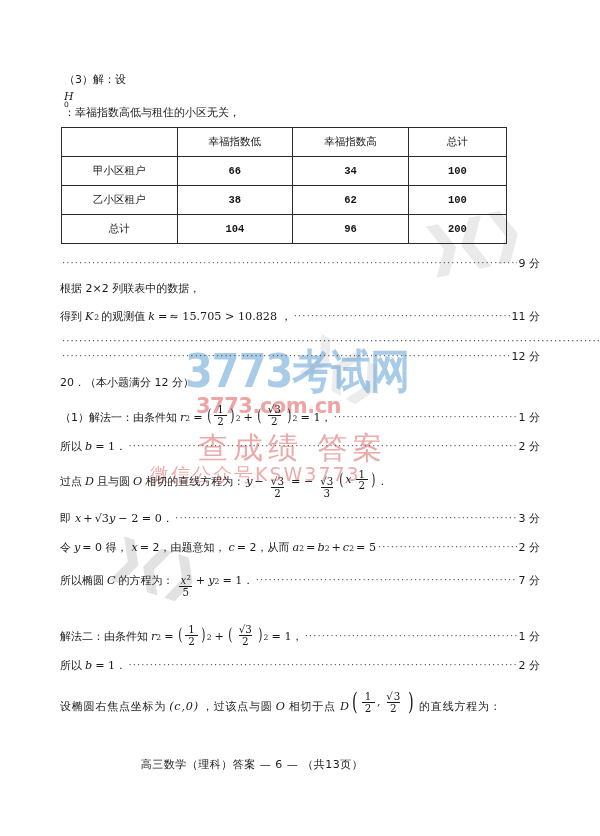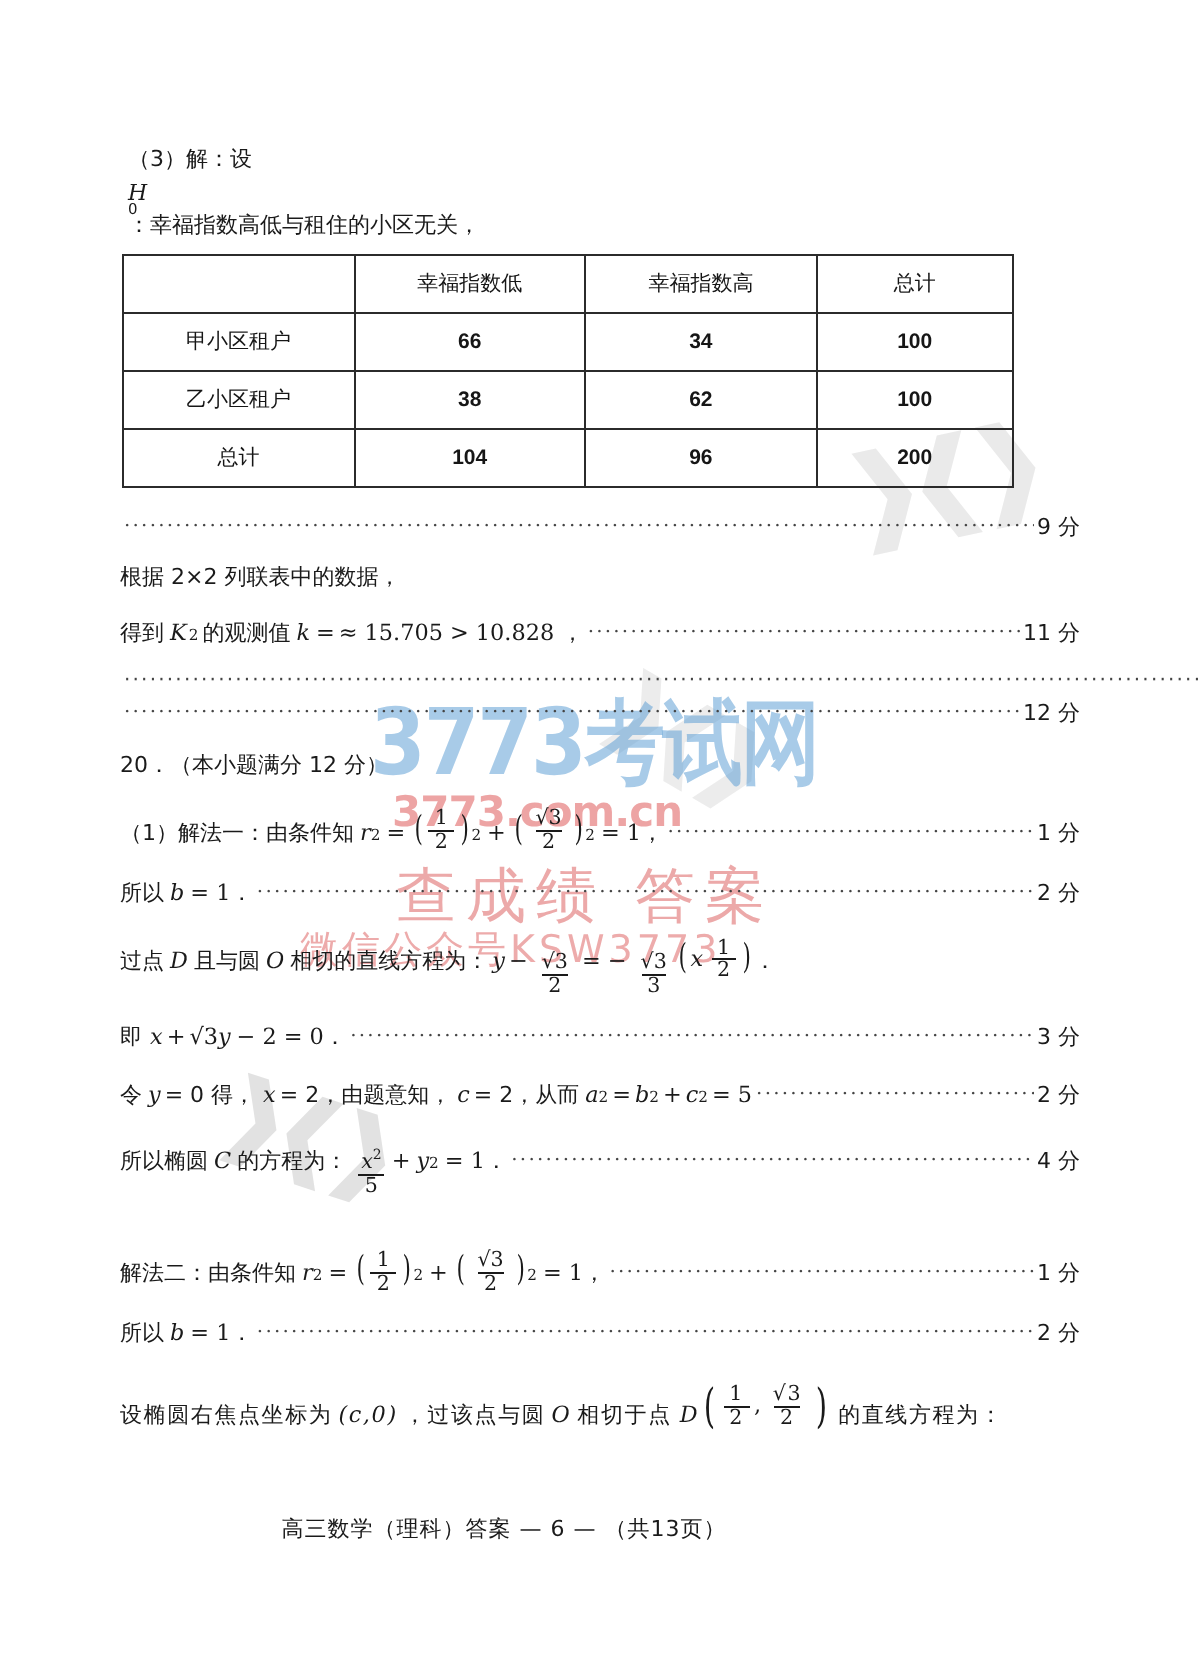--- a/index.html
+++ b/index.html
@@ -95,21 +95,21 @@
   table.stats td {
     border: 1px solid #2b2b2b;
     height: 26px;
     text-align: center;
     vertical-align: middle;
     font-family: "DejaVu Sans", "Liberation Sans", sans-serif;
     font-size: 10.5px;
     color: #161616;
   }
   table.stats td.num {
-    font-family: Liberation Sans, sans-serif;
+    font-family: Liberation Mono, monospace;
     font-weight: bold;
     font-size: 10.5px;
   }
   table.stats td.head { font-size: 10.5px; margin-left: 12px; }
   table.stats td.rowhead { font-size: 10.5px; }
 
   
   .footer {
     position: absolute;
     left: 0;
@@ -370,21 +370,21 @@
       <span class="cn">的方程为：</span>
       <span class="frac" style="margin-left:4px">
         <span class="num"><span class="mi">x</span><span class="sup">2</span></span>
         <span class="den">5</span>
       </span>
       <span>+</span>
       <span class="mi" style="margin-left:3px">y</span>
         <span class="sup">2</span>
       <span style="margin-left:3px">= 1．</span>
       <span class="leader"></span>
-      <span class="score cn">4 分</span>
+      <span class="score cn">7 分</span>
     </div>
 
     <div class="line" style="margin-top:26px">
       <span class="cn">解法二：由条件知</span>
       <span class="mi" style="margin-left:3px">r</span>
         <span class="sup">2</span>
       <span style="margin:0 3px">=</span>
       <span class="pgroup">
         <span class="paren">(</span>
         <span class="frac">

